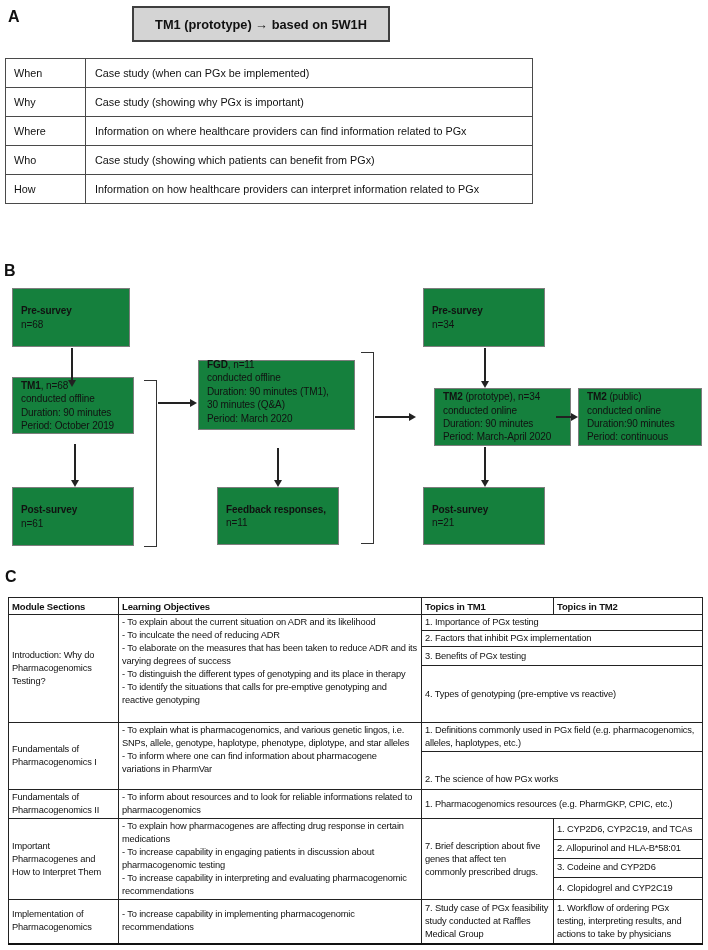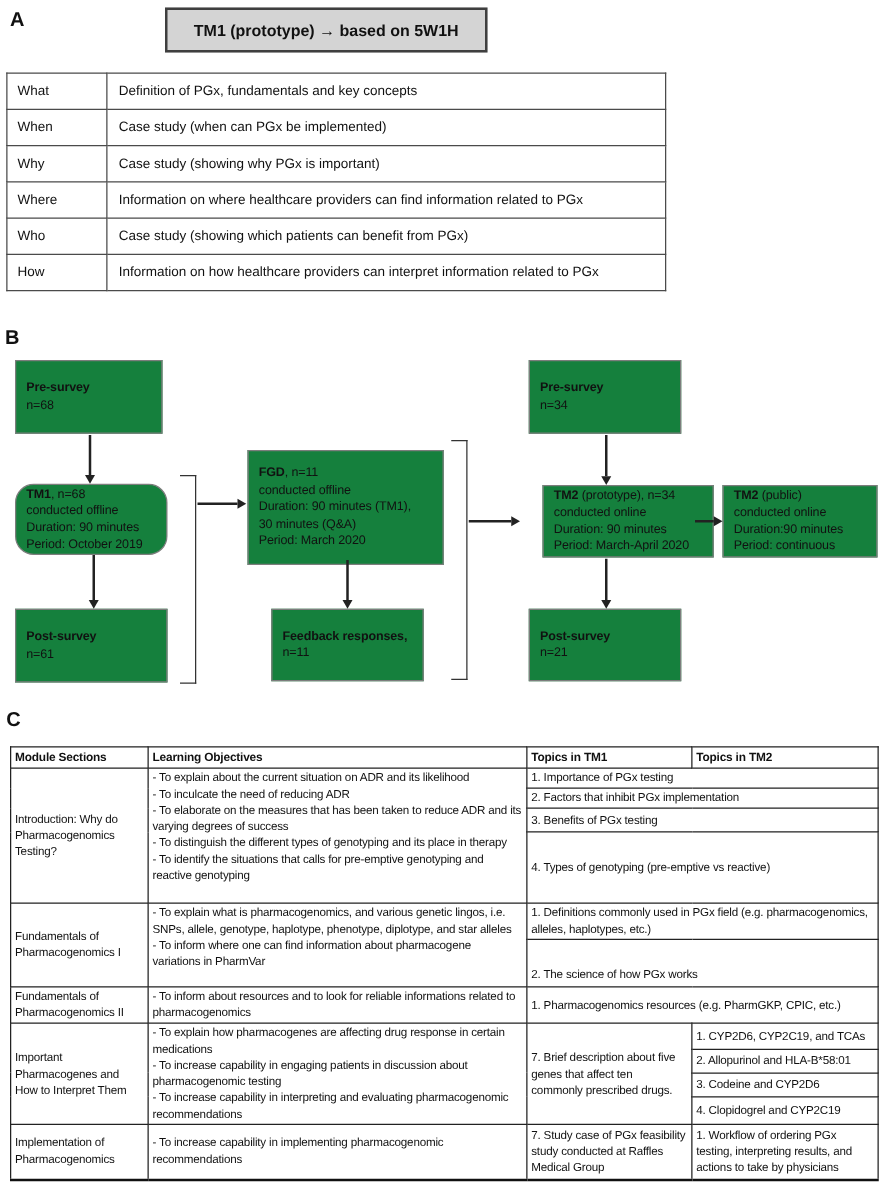--- a/index.html
+++ b/index.html
@@ -46,24 +46,20 @@
 <body>
 
 <div id="page">
 
   <div class="plabel" style="left:8px;top:8px;">A</div>
 
   <div id="a-title">TM1 (prototype) → based on 5W1H</div>
 
   <table id="a-table">
     <tbody>
-        <tr>
-      <td class="k">What</td>
-      <td class="d">Definition of PGx, fundamentals and key concepts</td>
-    </tr>
     <tr>
       <td class="k">When</td>
       <td class="d">Case study (when can PGx be implemented)</td>
     </tr>
     <tr>
       <td class="k">Why</td>
       <td class="d">Case study (showing why PGx is important)</td>
     </tr>
     <tr>
       <td class="k">Where</td>
@@ -80,33 +76,33 @@
   </tbody>
     </table>
 
   <div class="plabel" style="left:4px;top:262px;">B</div>
 
   <div class="bbox" style="left:12px;top:288px;width:118px;height:59px;">
     <div><span class="b">Pre-survey</span><span></span></div>
     <div>n=68</div>
   </div>
 
-  <div class="bbox" style="left:12px;top:387px;width:122px;height:57px;border-radius:15px;">
+  <div class="bbox" style="left:12px;top:377px;width:122px;height:57px;">
     <div><span class="b">TM1</span><span>, n=68</span></div>
     <div>conducted offline</div>
     <div>Duration: 90 minutes</div>
     <div>Period: October 2019</div>
   </div>
 
   <div class="bbox" style="left:12px;top:487px;width:122px;height:59px;">
     <div><span class="b">Post-survey</span><span></span></div>
     <div>n=61</div>
   </div>
 
-  <div class="bbox" style="left:198px;top:360px;width:157px;height:92px;">
+  <div class="bbox" style="left:198px;top:360px;width:157px;height:70px;justify-content:flex-end;">
     <div><span class="b">FGD</span><span>, n=11</span></div>
     <div>conducted offline</div>
     <div>Duration: 90 minutes (TM1),</div>
     <div>30 minutes (Q&amp;A)</div>
     <div>Period: March 2020</div>
   </div>
 
   <div class="bbox" style="left:217px;top:487px;width:122px;height:58px;">
     <div><span class="b">Feedback responses,</span><span> n=11</span></div>
   </div>

